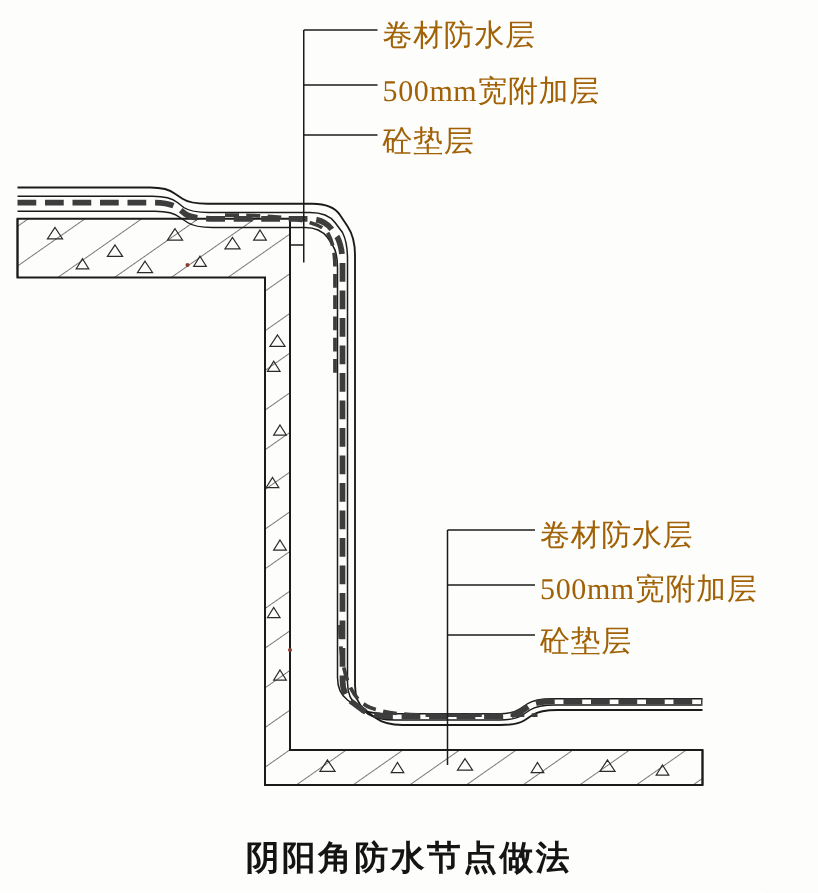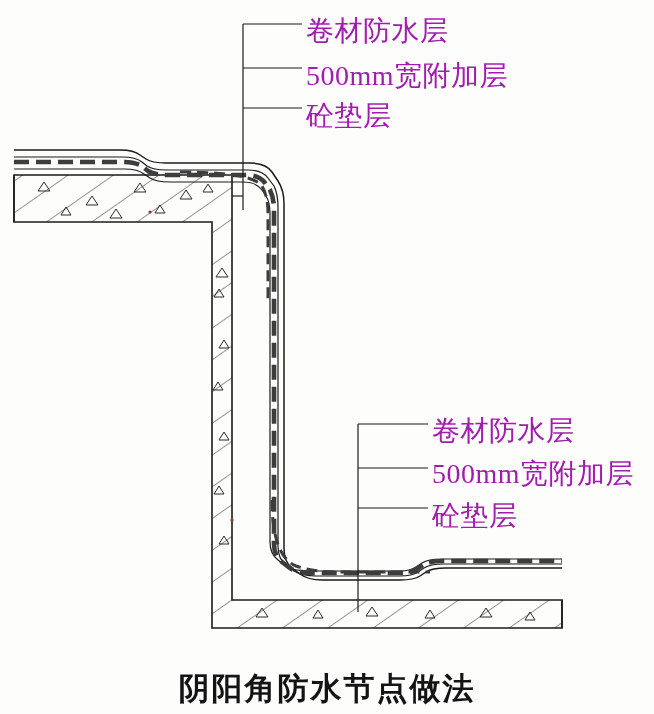--- a/index.html
+++ b/index.html
@@ -20,37 +20,37 @@
   #drawing {
     position: absolute;
     left: 0;
     top: 0;
     width: 654px;
     height: 714px;
   }
   .lbl {
     position: absolute;
     font-family: "Liberation Serif", serif;
-    font-size: 28px;
-    color: #a21caf;
+    font-size: 24px;
+    color: #a16207;
     white-space: nowrap;
     letter-spacing: 0.5px;
     text-align: right;
   }
   .lbl-mono {
     font-family: Liberation Serif, serif;
   }
   #caption {
     position: absolute;
     left: 0;
     top: 668px;
     width: 654px;
     text-align: center;
     font-family: "Liberation Serif", serif;
-    font-size: 31px;
+    font-size: 27px;
     font-weight: bold;
     color: #141414;
     letter-spacing: 2px;
   }
   .grp1-l1 { left: 306px; top: 12px; }
   .grp1-l2 { left: 306px; top: 57px; }
   .grp1-l3 { left: 306px; top: 97px; }
   .grp2-l1 { left: 432px; top: 412px; }
   .grp2-l2 { left: 432px; top: 455px; }
   .grp2-l3 { left: 432px; top: 497px; }

